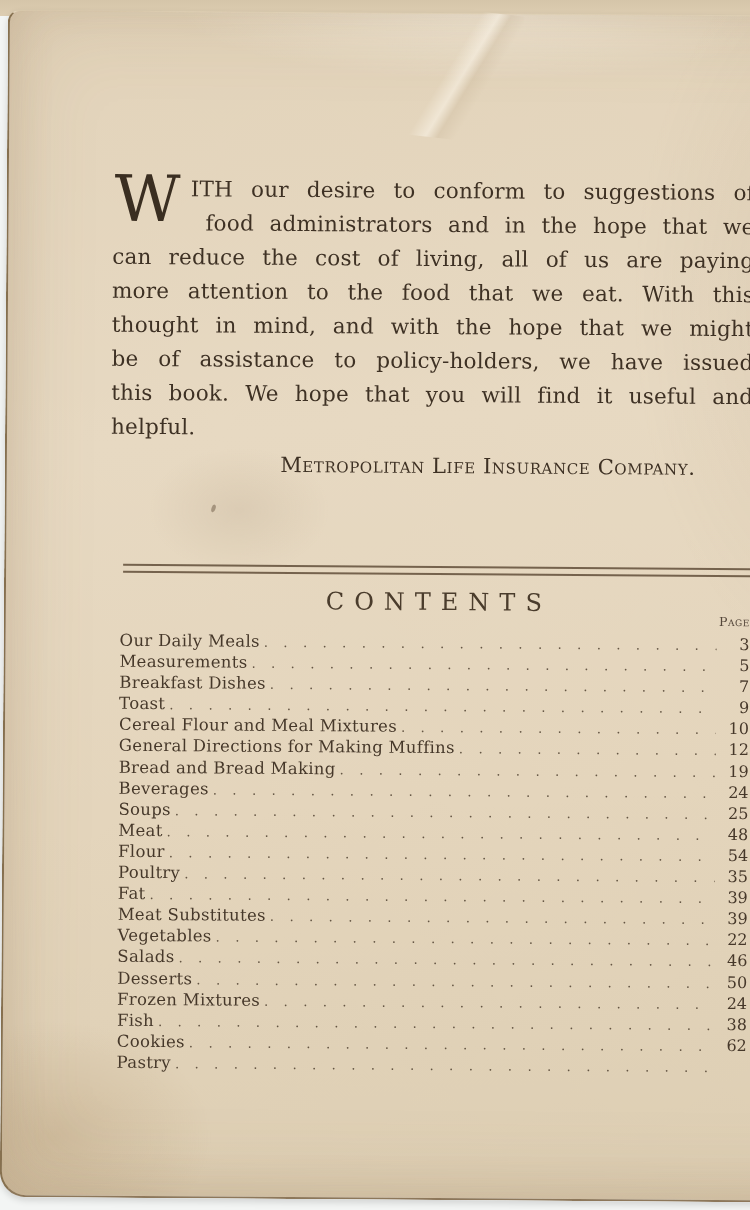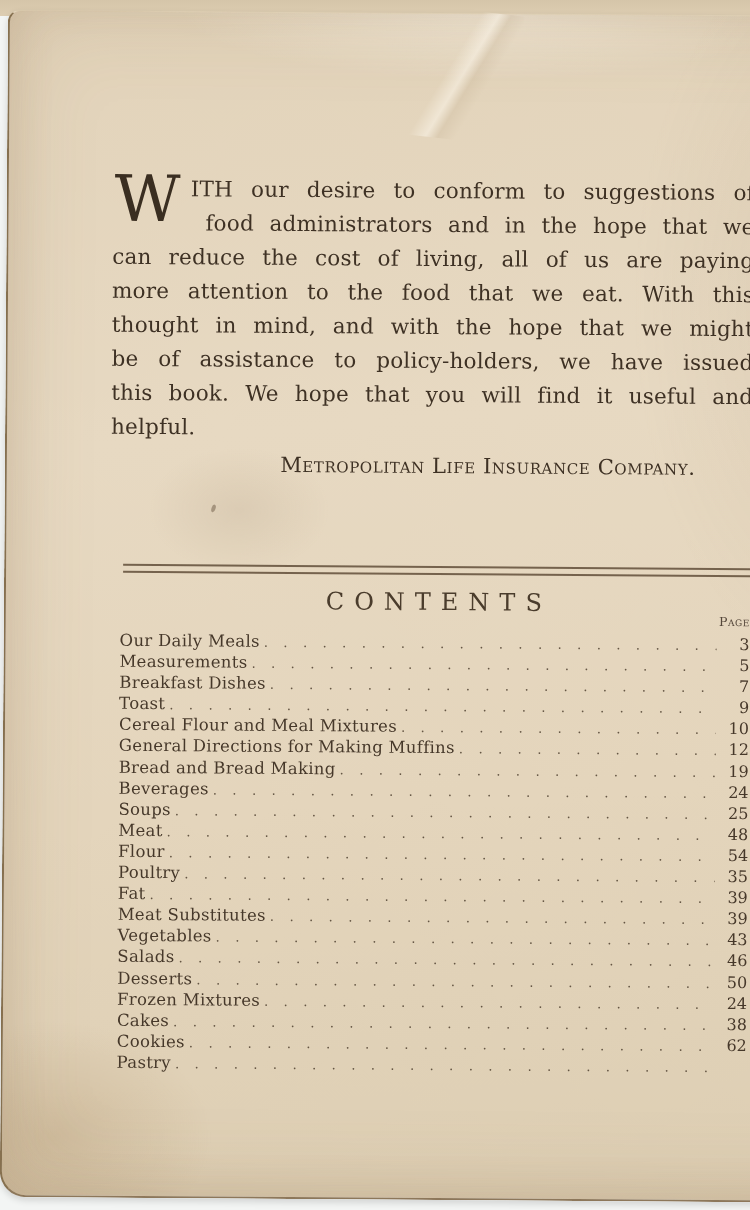--- a/index.html
+++ b/index.html
@@ -241,21 +241,21 @@
 
           <div class="toc-row">
             <span class="toc-label">Meat Substitutes</span>
             <span class="leader"></span>
             <span class="toc-page">39</span>
           </div>
 
           <div class="toc-row">
             <span class="toc-label">Vegetables</span>
             <span class="leader"></span>
-            <span class="toc-page">43</span>
+            <span class="toc-page">22</span>
           </div>
 
           <div class="toc-row">
             <span class="toc-label">Salads</span>
             <span class="leader"></span>
             <span class="toc-page">46</span>
           </div>
 
           <div class="toc-row">
             <span class="toc-label">Desserts</span>
@@ -263,21 +263,21 @@
             <span class="toc-page">50</span>
           </div>
 
           <div class="toc-row">
             <span class="toc-label">Frozen Mixtures</span>
             <span class="leader"></span>
             <span class="toc-page">24</span>
           </div>
 
           <div class="toc-row">
-            <span class="toc-label">Cakes</span>
+            <span class="toc-label">Fish</span>
             <span class="leader"></span>
             <span class="toc-page">38</span>
           </div>
 
           <div class="toc-row">
             <span class="toc-label">Cookies</span>
             <span class="leader"></span>
             <span class="toc-page">62</span>
           </div>
 

